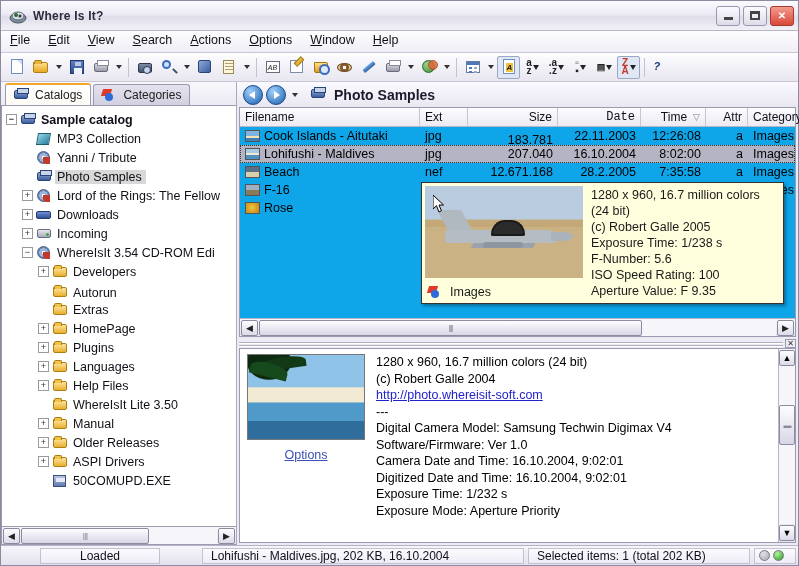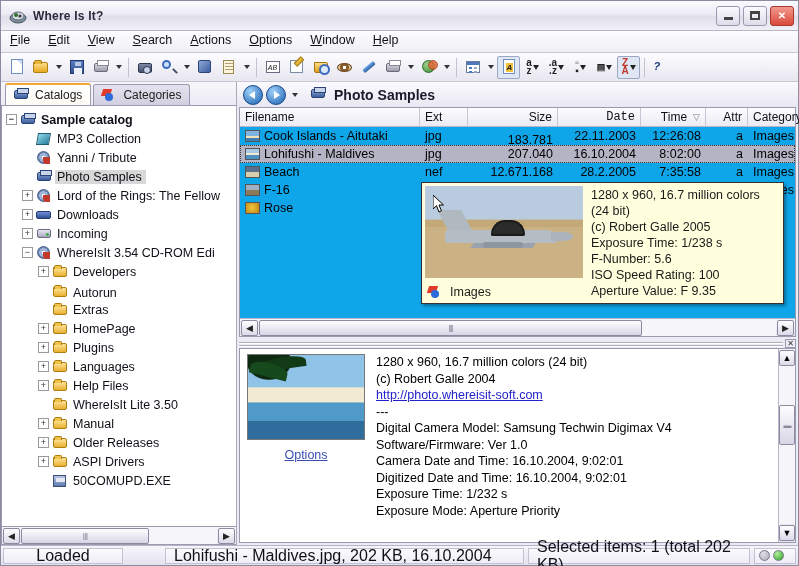--- a/index.html
+++ b/index.html
@@ -256,21 +256,21 @@
   .jet .canopy{position:absolute; left:52px; top:8px; width:34px;height:16px;background:#2b2b2b;border-radius:16px 16px 2px 2px; border:2px solid #1a1a1a;}
   .jet .wing{position:absolute; left:34px; top:28px; width:62px;height:8px;background:#9aa3ad; transform:skewX(-30deg);}
   .jet .tank{position:absolute; left:44px; top:30px; width:40px;height:6px;background:#8d97a2;border-radius:4px;}
   .tt-meta { flex:1; font-size:12.5px; line-height:16px; color:#1a1a1a; padding-top:1px;}
   .tt-foot { display:flex; align-items:center; gap:6px; font-size:12.5px; padding:2px 0 0 2px; color:#1a1a1a;}
 
   
   .statusbar {
     height:20px; display:flex; align-items:center;
     background:linear-gradient(to bottom,#f6f6fa,#e4e2ee);
-    border-top:1px solid #b6b4c6; font-size:16px; color:#101018;
+    border-top:1px solid #b6b4c6; font-size:12px; color:#101018;padding-left:37px;
   }
   .sb-cell { height:16px; display:flex;align-items:center; padding:0 8px; border:1px solid #c4c2d2; margin:0 2px;
     background:linear-gradient(to bottom,#fbfbfe,#eeecf6);}
   .sb-cell.grow { flex:1;margin-left:40px; }
   .led { width:11px;height:11px;border-radius:50%;margin-right:3px;border:1px solid #7a7a8c;}
   .led.off{background:radial-gradient(circle at 35% 30%,#e0e0e4,#a8a8b4);}
   .led.on{background:radial-gradient(circle at 35% 30%,#b5f0a0,#25a019);}
 
   .cursor-arrow { position:absolute; left:432px; top:194px; width:13px; height:19px; z-index:50; }
   .cursor-arrow svg { display:block; }

